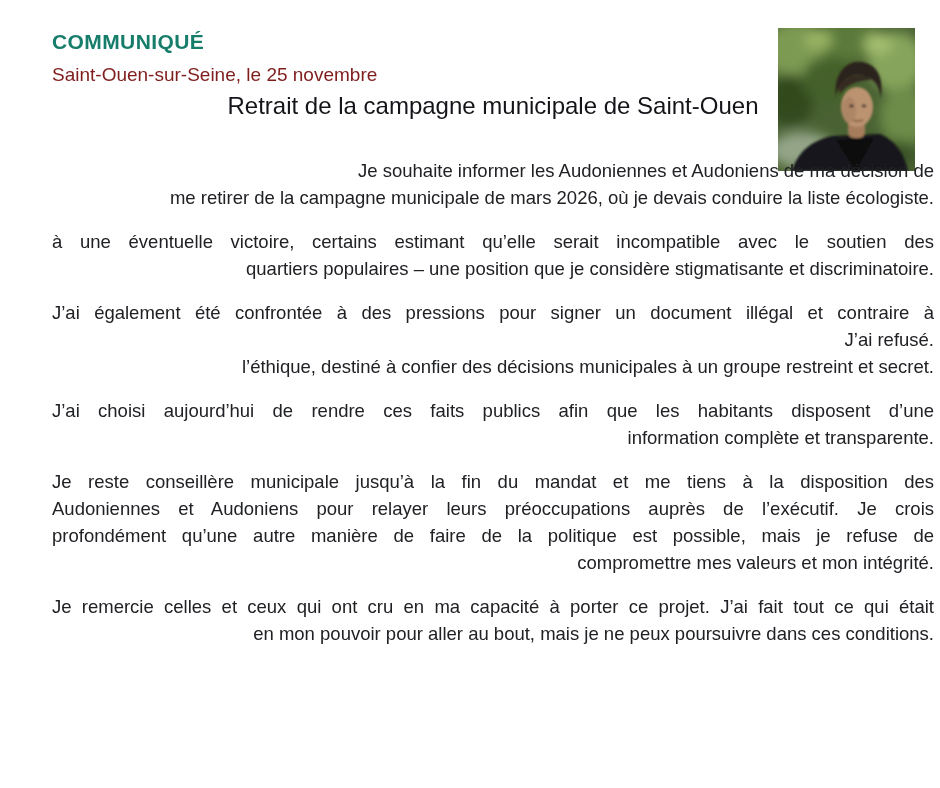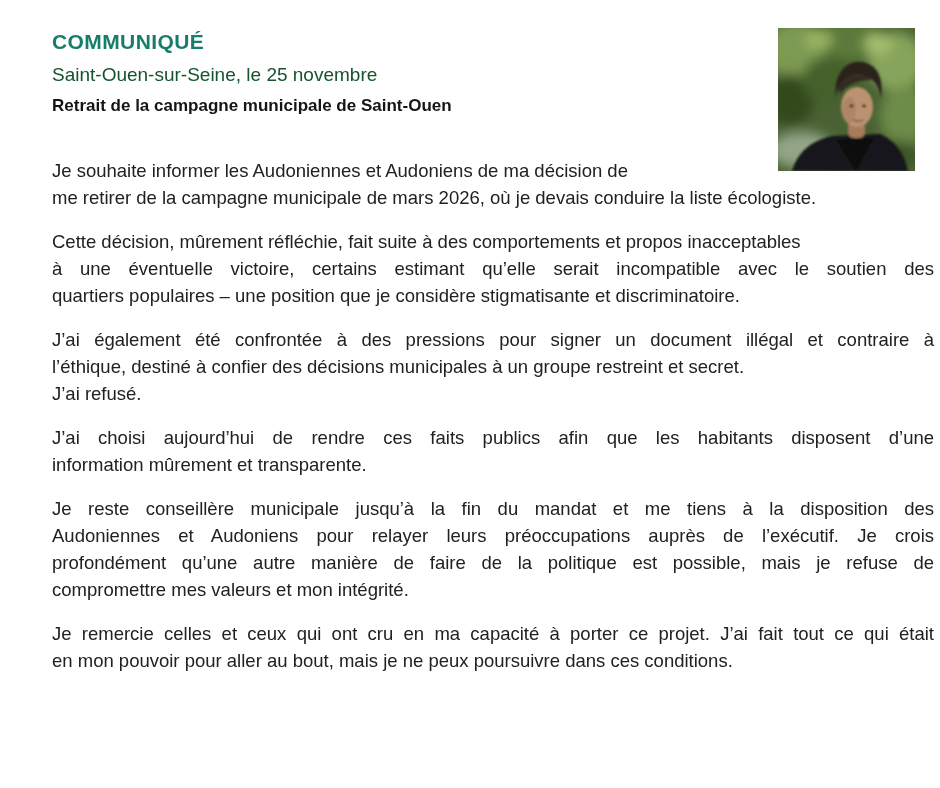--- a/index.html
+++ b/index.html
@@ -14,36 +14,37 @@
   .page { position: absolute; inset: 0; }
   .content { position: absolute; left: 40px; top: 30px; width: 882px; margin-left: 12px; }
   .kicker {
     font-size: 21px; line-height: 24px; font-weight: 700;
     letter-spacing: 0.4px;
     color: #177d6b;
   }
   .dateline {
     font-size: 19px; line-height: 24px;
     margin-top: 9px;
-    color: #14532d;
+    color: #7f1d1d;
   }
   .doc-title {
-    font-size: 17px; line-height: 24px; font-weight: 700;
+    font-size: 24px; line-height: 24px; font-weight: 400;
     margin: 7px 0 0 0;
     color: #141519;
+    text-align: center;
   }
   .body-text { margin-top: 39px; }
   .para {
     margin: 0 0 17px 0;
     font-size: 18.5px;
     line-height: 27px;
     color: #202125;
   }
   .para:last-child { margin-bottom: 0; }
-  .line { display: block; text-align: left; }
+  .line { display: block; text-align: right; }
   .line.j { text-align: justify; text-align-last: justify; }
   .photo-frame {
     position: absolute; left: 778px; top: 28px;
     width: 137px; height: 143px;
     overflow: hidden;
     background: #4a6233;
   }
   .photo-frame svg { display: block; width: 137px; height: 143px; }
 </style>
 </head>
@@ -93,32 +94,31 @@
     <div class="kicker">COMMUNIQUÉ</div>
     <div class="dateline">Saint-Ouen-sur-Seine, le 25 novembre</div>
     <h1 class="doc-title">Retrait de la campagne municipale de Saint-Ouen</h1>
 
     <div class="body-text">
         <p class="para">
           <span class="line">Je souhaite informer les Audoniennes et Audoniens de ma décision de</span>
           <span class="line">me retirer de la campagne municipale de mars 2026, où je devais conduire la liste écologiste.</span>
         </p>
         <p class="para">
-          <span class="line">Cette décision, mûrement réfléchie, fait suite à des comportements et propos inacceptables</span>
           <span class="line j">à une éventuelle victoire, certains estimant qu’elle serait incompatible avec le soutien des</span>
           <span class="line">quartiers populaires – une position que je considère stigmatisante et discriminatoire.</span>
         </p>
         <p class="para">
           <span class="line j">J’ai également été confrontée à des pressions pour signer un document illégal et contraire à</span>
+          <span class="line">J’ai refusé.</span>
           <span class="line">l’éthique, destiné à confier des décisions municipales à un groupe restreint et secret.</span>
-          <span class="line">J’ai refusé.</span>
         </p>
         <p class="para">
           <span class="line j">J’ai choisi aujourd’hui de rendre ces faits publics afin que les habitants disposent d’une</span>
-          <span class="line">information mûrement et transparente.</span>
+          <span class="line">information complète et transparente.</span>
         </p>
         <p class="para">
           <span class="line j">Je reste conseillère municipale jusqu’à la fin du mandat et me tiens à la disposition des</span>
           <span class="line j">Audoniennes et Audoniens pour relayer leurs préoccupations auprès de l’exécutif. Je crois</span>
           <span class="line j">profondément qu’une autre manière de faire de la politique est possible, mais je refuse de</span>
           <span class="line">compromettre mes valeurs et mon intégrité.</span>
         </p>
         <p class="para">
           <span class="line j">Je remercie celles et ceux qui ont cru en ma capacité à porter ce projet. J’ai fait tout ce qui était</span>
           <span class="line">en mon pouvoir pour aller au bout, mais je ne peux poursuivre dans ces conditions.</span>

